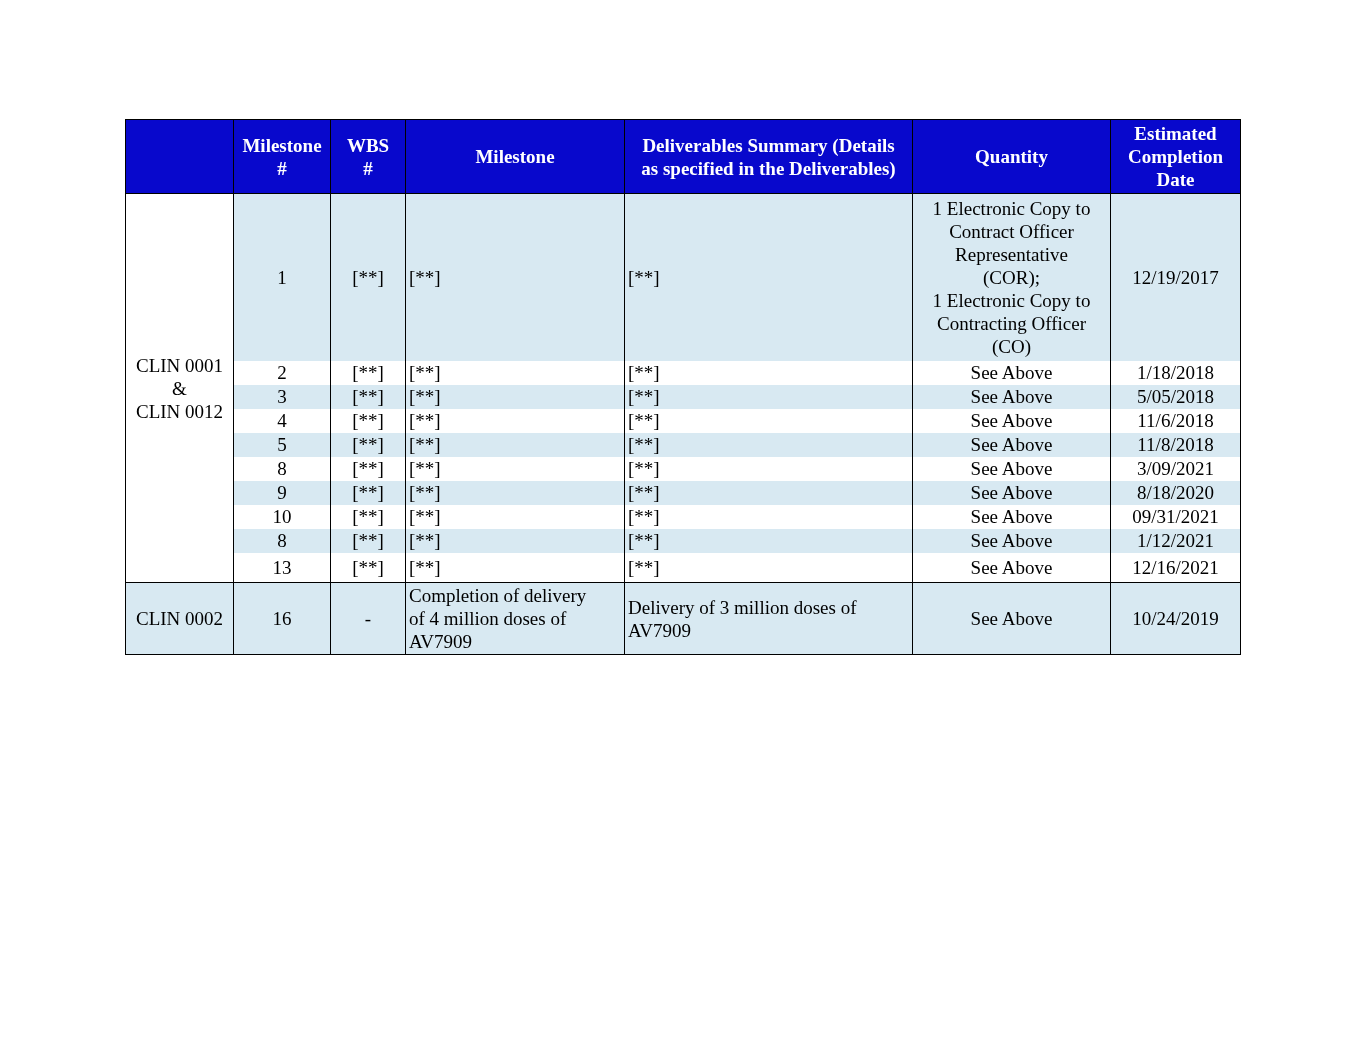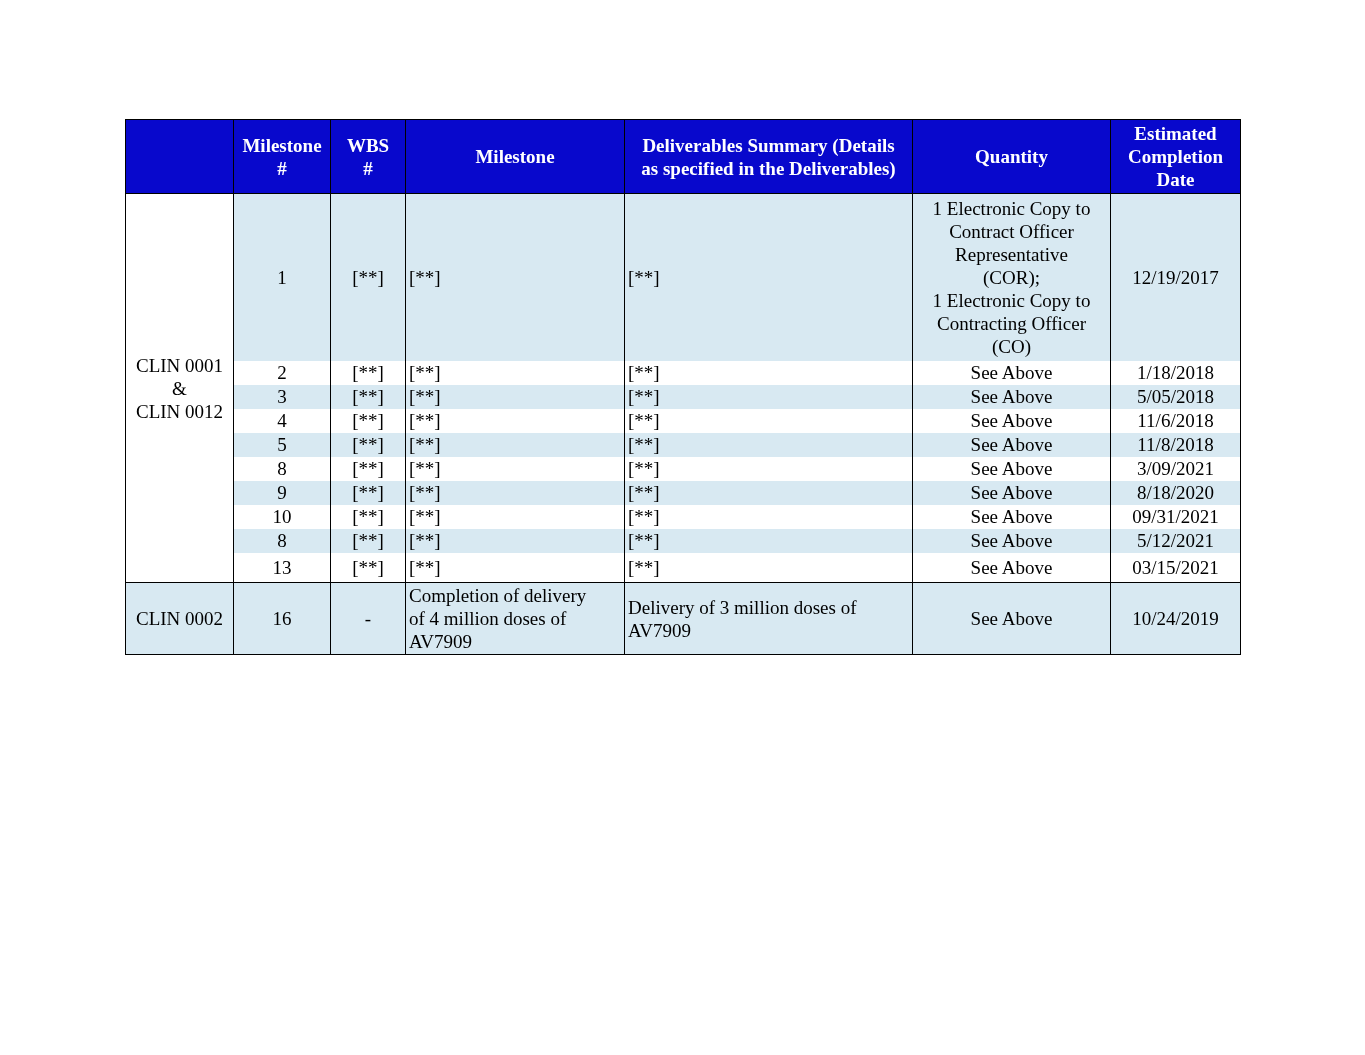--- a/index.html
+++ b/index.html
@@ -155,29 +155,29 @@
         <td class="cell-deliverables">[**]</td>
         <td class="cell-quantity">See Above</td>
         <td class="cell-date">09/31/2021</td>
       </tr>
       <tr class="r-std shaded">
         <td class="cell-milestone-no">8</td>
         <td class="cell-wbs">[**]</td>
         <td class="cell-milestone-text">[**]</td>
         <td class="cell-deliverables">[**]</td>
         <td class="cell-quantity">See Above</td>
-        <td class="cell-date">5/12/2021</td>
+        <td class="cell-date">1/12/2021</td>
       </tr>
       <tr class="r-last">
         <td class="cell-milestone-no">13</td>
         <td class="cell-wbs">[**]</td>
         <td class="cell-milestone-text">[**]</td>
         <td class="cell-deliverables">[**]</td>
         <td class="cell-quantity">See Above</td>
-        <td class="cell-date">03/15/2021</td>
+        <td class="cell-date">12/16/2021</td>
       </tr>
       <tr class="group2-row shaded">
         <td class="clin-cell">CLIN 0002</td>
         <td class="cell-milestone-no">16</td>
         <td class="cell-wbs">-</td>
         <td class="cell-milestone-text">Completion of delivery
 of 4 million doses of
 AV7909</td>
         <td class="cell-deliverables">Delivery of 3 million doses of
 AV7909</td>

